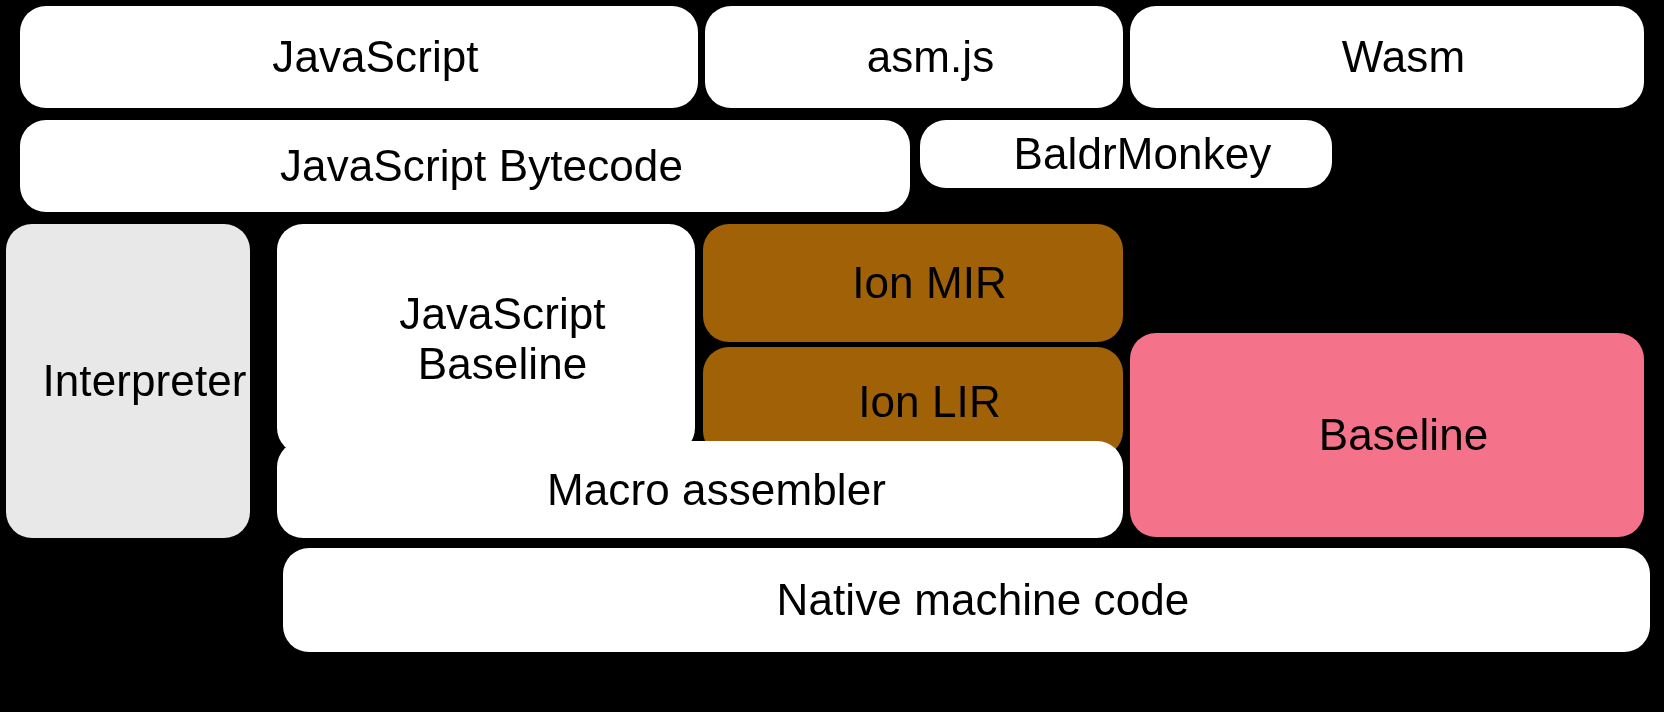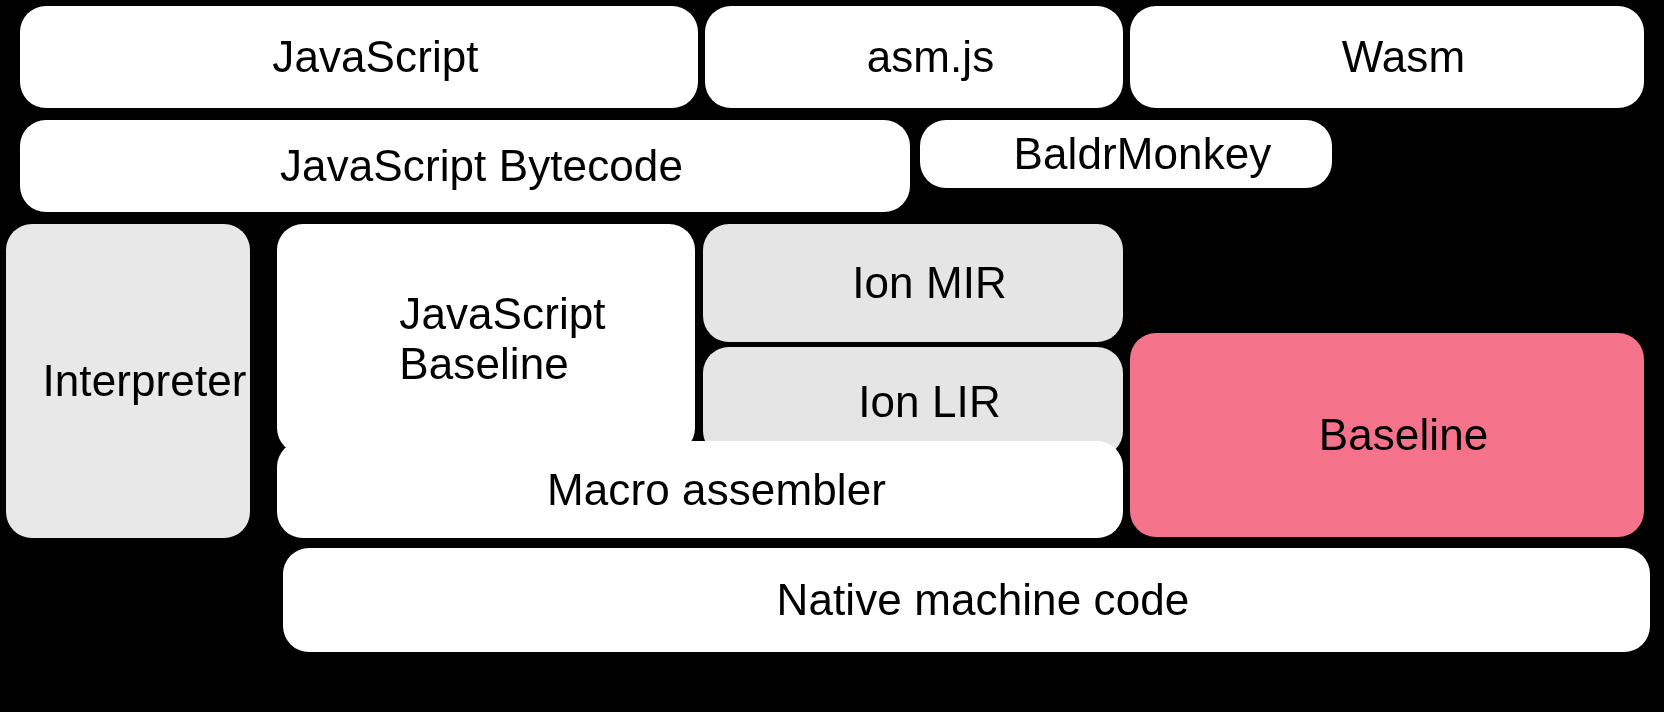--- a/index.html
+++ b/index.html
@@ -14,34 +14,35 @@
     background: #000000;
     overflow: hidden;
     font-family: "Liberation Sans", sans-serif;
   }
   .node {
     position: absolute;
     box-sizing: border-box;
     display: flex;
     align-items: center;
     justify-content: center;
+    text-align: center;
     color: #000000;
     font-family: "Liberation Sans", sans-serif;
     font-size: 44px;
     line-height: 1.13;
     font-weight: 400;
     letter-spacing: 0.1px;
     border-radius: 26px;
     background: #ffffff;
     white-space: pre-line;
     padding-left: 33px;
     -webkit-font-smoothing: antialiased;
   }
   .node.gray   { background: #e8e8e8; }
-  .node.green  { background: #e5e5e5; }
+  .node.green  { background: #a16207; }
   .node.pink   { background: #f4738b; }
   .node .label {
     display: block;
     padding: 0 10px;
   }
 </style>
 </head>
 <body>
 
 <div id="stage">

